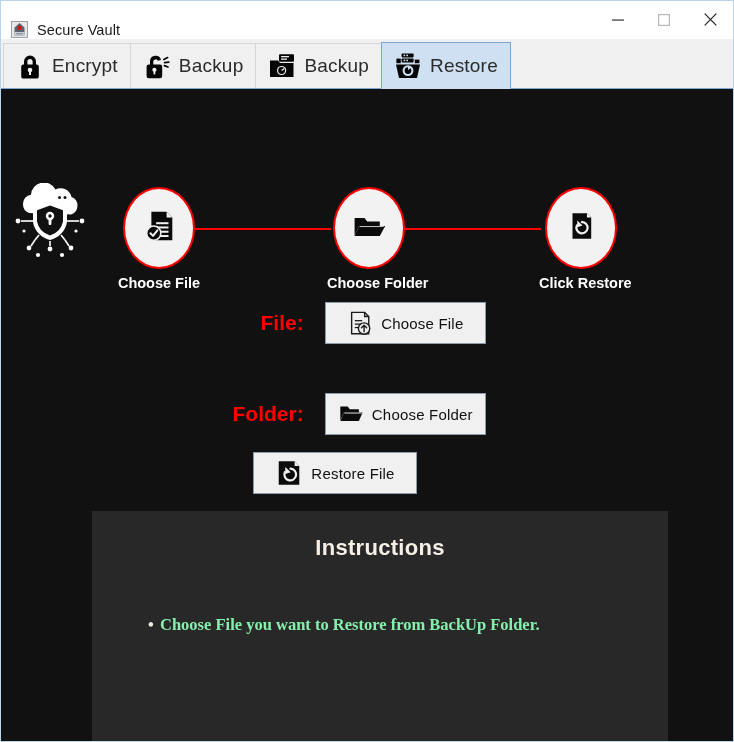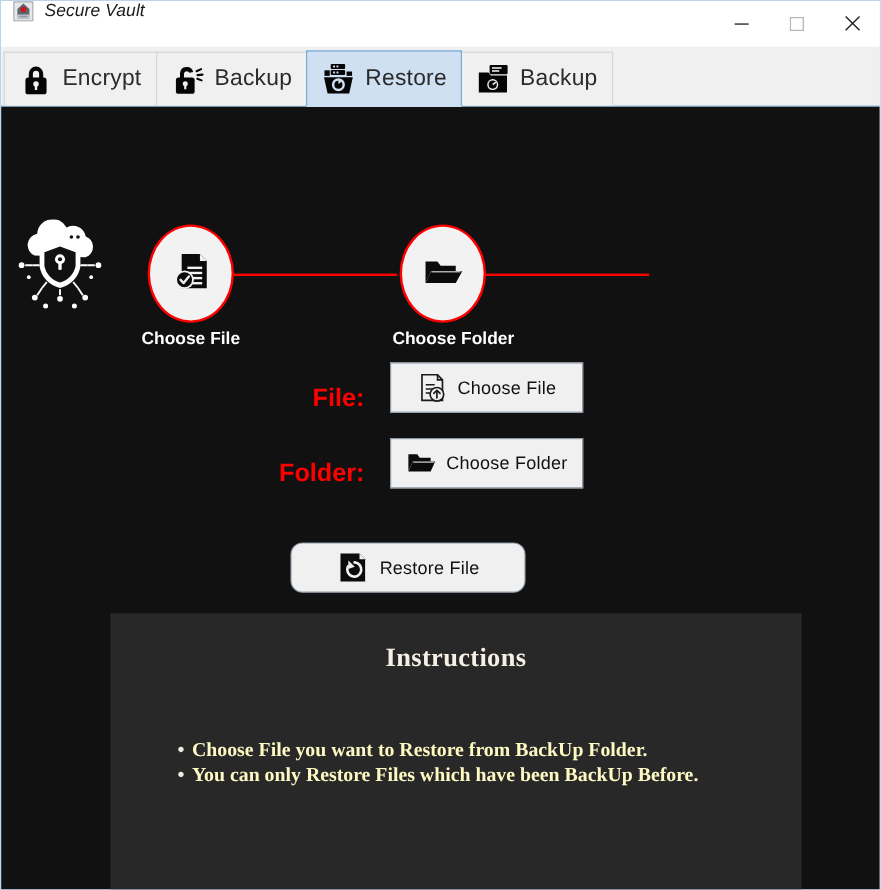--- a/index.html
+++ b/index.html
@@ -26,24 +26,23 @@
     display: flex;
     flex-direction: column;
   }
 
   
   .titlebar {
     height: 37px;
     min-height: 37px;
     background: #ffffff;
     display: flex;
-    align-items: flex-start;
+    align-items: flex-end;
     position: relative;
     border-bottom: 1px solid #ffffff;
-    font-style: italic;
   }
   .title-icon {
     width: 17px; height: 17px;
     margin-left: 10px;
     margin-right: 9px;
     position: relative;
     flex: none;
   }
   .title-text {
     font-family: "Liberation Sans", sans-serif;
@@ -161,21 +160,21 @@
     font-weight: bold;
     font-size: 14.5px;
     color: #ffffff;
     white-space: nowrap;
   }
 
   
   .form-row {
     position: absolute;
     display: flex;
-    align-items: flex-end;
+    align-items: center;
   }
   .field-label {
     font-family: "Liberation Sans", sans-serif;
     font-weight: bold;
     font-size: 21px;
     color: #ff0000;
     white-space: nowrap;
     text-align: right;
   }
   .btn {
@@ -202,36 +201,36 @@
   .instructions {
     position: absolute;
     left: 91px; top: 422px;
     width: 576px; height: 275px;
     background: #282828;
     box-sizing: border-box;
   }
   .instructions-title {
     text-align: center;
     margin-top: 24px;
-    font-family: Liberation Serif, serif;
+    font-family: Liberation Sans, sans-serif;
     font-weight: bold;
     font-size: 22px;
     color: #f5efe6;
     letter-spacing: 0.3px;
   }
   .instructions-list {
     margin: 53px 0 0 0;
     padding: 0 0 0 56px;
     list-style: none;
   }
   .instructions-list li {
     font-family: "Liberation Serif", serif;
     font-weight: bold;
     font-size: 16.5px;
-    color: #fef9c3;
+    color: #86efac;
     line-height: 21px;
     position: relative;
     padding-left: 12px;
     white-space: nowrap;
   }
   .instructions-list li::before {
     content: "\2022";
     position: absolute;
     left: 0; top: 0;
     color: #f2ece3;
@@ -288,20 +287,35 @@
     </div>
 
     <div class="tab">
       <span class="tab-icon">
         <svg viewBox="0 0 30 30" width="30" height="30">
           <path d="M8 14 L8 10 A5.6 5.6 0 0 1 19 9 L15.8 9.7 A2.4 2.4 0 0 0 11.3 10.3 L11.3 14 Z" fill="#050505"></path>
           <rect x="4.6" y="13.6" width="15.6" height="13.6" rx="2.2" fill="#050505"></rect>
           <circle cx="12.4" cy="18.8" r="2.1" fill="#f0f0f0"></circle>
           <rect x="11.5" y="18.8" width="1.8" height="4.6" fill="#f0f0f0"></rect>
           <path d="M21.8 8.4 L25.6 6.6 M22.6 11.6 L26.8 11.2 M22.4 14.6 L26 16" stroke="#050505" stroke-width="1.7" fill="none" stroke-linecap="round"></path>
+        </svg>
+      </span>
+      <span class="tab-label">Backup</span>
+    </div>
+
+    <div class="tab">
+      <span class="tab-icon">
+        <svg viewBox="0 0 30 30" width="30" height="30">
+          <rect x="12" y="3.2" width="15" height="7.6" rx="1" fill="#050505"></rect>
+          <rect x="14" y="5" width="8" height="1.3" fill="#f0f0f0"></rect>
+          <rect x="14" y="7.5" width="6" height="1.3" fill="#f0f0f0"></rect>
+          <path d="M3 9.5 L11 9.5 L13 12 L26.5 12 L26.5 26 L3 26 Z" fill="#050505"></path>
+          <circle cx="14.6" cy="19.5" r="4.6" fill="#f0f0f0"></circle>
+          <circle cx="14.6" cy="19.5" r="3.4" fill="#050505"></circle>
+          <path d="M14.6 19.5 L17.2 17.4" stroke="#f0f0f0" stroke-width="1.3"></path>
         </svg>
       </span>
       <span class="tab-label">Backup</span>
     </div>
 
     <div class="tab selected">
       <span class="tab-icon">
         <svg viewBox="0 0 30 30" width="30" height="30">
           <rect x="8.6" y="2.4" width="12" height="4" rx="0.8" fill="#050505"></rect>
           <rect x="8.6" y="7.4" width="12" height="4" rx="0.8" fill="#050505"></rect>
@@ -310,35 +324,20 @@
           <rect x="10.6" y="8.6" width="1.6" height="1.6" fill="#cfe0f3"></rect>
           <rect x="13.4" y="8.6" width="1.6" height="1.6" fill="#cfe0f3"></rect>
           <rect x="3.4" y="7.6" width="4.4" height="4.6" fill="#050505"></rect>
           <rect x="21.8" y="8.6" width="4.6" height="3.6" fill="#050505"></rect>
           <path d="M3 13.4 L27 13.4 L24 27 L6 27 Z" fill="#050505"></path>
           <circle cx="15" cy="19.6" r="4.4" fill="none" stroke="#cfe0f3" stroke-width="2.1"></circle>
           <path d="M15 14.4 L18 17 L15 19" fill="#cfe0f3"></path>
         </svg>
       </span>
       <span class="tab-label">Restore</span>
-    </div>
-
-    <div class="tab">
-      <span class="tab-icon">
-        <svg viewBox="0 0 30 30" width="30" height="30">
-          <rect x="12" y="3.2" width="15" height="7.6" rx="1" fill="#050505"></rect>
-          <rect x="14" y="5" width="8" height="1.3" fill="#f0f0f0"></rect>
-          <rect x="14" y="7.5" width="6" height="1.3" fill="#f0f0f0"></rect>
-          <path d="M3 9.5 L11 9.5 L13 12 L26.5 12 L26.5 26 L3 26 Z" fill="#050505"></path>
-          <circle cx="14.6" cy="19.5" r="4.6" fill="#f0f0f0"></circle>
-          <circle cx="14.6" cy="19.5" r="3.4" fill="#050505"></circle>
-          <path d="M14.6 19.5 L17.2 17.4" stroke="#f0f0f0" stroke-width="1.3"></path>
-        </svg>
-      </span>
-      <span class="tab-label">Backup</span>
     </div>
 
   </div>
 
   <div class="content">
 
     <div class="app-logo">
       <svg viewBox="0 0 82 82" width="82" height="82">
         <g fill="#ffffff">
           <path d="M20 30 A9.5 9.5 0 0 1 22 11.8 A13 13 0 0 1 46.5 6.5 A11 11 0 0 1 62.5 14 A9.2 9.2 0 0 1 62 31.4 Z"></path>
@@ -409,20 +408,33 @@
             <svg viewBox="0 0 40 40" width="36" height="36">
               <path d="M4 11 L15 11 L18 15 L32 15 L32 20 L9 20 L4 31 Z" fill="#0b0b0b"></path>
               <path d="M9 20 L38 20 L32 31 L4 31 Z" fill="#0b0b0b"></path>
               <path d="M9.6 20.6 L36.4 20.6" stroke="#f2f2f2" stroke-width="0.9"></path>
             </svg>
           </span>
         </div>
         <div class="step-label">Choose Folder</div>
       </div>
 
+      <div class="step" style="left:438px;">
+        <div class="step-circle">
+          <span>
+            <svg viewBox="0 0 40 40" width="34" height="34">
+              <path d="M10 5 L27 5 L32 10 L32 35 L10 35 Z" fill="#0b0b0b"></path>
+              <path d="M27 5 L32 10 L27 10 Z" fill="#f2f2f2"></path>
+              <path d="M21 15.4 A6.6 6.6 0 1 1 15.2 19.2" stroke="#f2f2f2" stroke-width="2.6" fill="none" stroke-linecap="round"></path>
+              <path d="M15.6 13.4 L15.6 21.4 L21.8 19.4 Z" fill="#f2f2f2"></path>
+            </svg>
+          </span>
+        </div>
+        <div class="step-label">Click Restore</div>
+      </div>
     </div>
 
     <div class="form-row" style="left:110px; top:213px; width:375px;">
       <div class="field-label" style="width:195px;">File:</div>
       <div class="btn" style="margin-left:21px; width:163px; height:42px;">
         <span class="btn-icon">
           <svg viewBox="0 0 28 28" width="26" height="26">
             <path d="M5 2.5 L19 2.5 L23.4 7 L23.4 25.5 L5 25.5 Z" fill="none" stroke="#1a1a1a" stroke-width="1.5"></path>
             <path d="M19 2.5 L19 7 L23.4 7" fill="none" stroke="#1a1a1a" stroke-width="1.5"></path>
             <g stroke="#1a1a1a" stroke-width="1.4">
@@ -431,48 +443,47 @@
               <path d="M8.4 18.9 L12.4 18.9"></path>
             </g>
             <circle cx="18.4" cy="20" r="6.1" fill="#f0f0f0" stroke="#1a1a1a" stroke-width="1.5"></circle>
             <path d="M18.4 23.4 L18.4 16.7 M15.6 19.2 L18.4 16.4 L21.2 19.2" stroke="#1a1a1a" stroke-width="1.5" fill="none" stroke-linecap="round" stroke-linejoin="round"></path>
           </svg>
         </span>
         <span class="btn-label">Choose File</span>
       </div>
     </div>
 
-    <div class="form-row" style="left:110px; top:276px; width:375px;">
+    <div class="form-row" style="left:110px; top:304px; width:375px;">
       <div class="field-label" style="width:195px;">Folder:</div>
       <div class="btn" style="margin-left:21px; width:163px; height:42px;">
         <span class="btn-icon">
           <svg viewBox="0 0 28 28" width="26" height="26">
             <path d="M2.5 6 L10.5 6 L12.6 9 L22.5 9 L22.5 12.5 L6.4 12.5 L2.5 21 Z" fill="#0b0b0b"></path>
             <path d="M6.4 12.5 L26.5 12.5 L22.5 21.5 L2.5 21.5 Z" fill="#0b0b0b"></path>
             <path d="M6.9 13.1 L25.5 13.1" stroke="#f0f0f0" stroke-width="0.8"></path>
           </svg>
         </span>
         <span class="btn-label">Choose Folder</span>
       </div>
     </div>
 
-    <div class="btn" style="position:absolute; left:241px; top:363px; width:196px; height:42px;border-radius:10px;">
+    <div class="btn" style="position:absolute; left:252px; top:363px; width:164px; height:42px;">
       <span class="btn-icon" style="width:28px;height:28px;">
         <svg viewBox="0 0 30 30" width="28" height="28">
           <path d="M4 2.5 L21 2.5 L26 7.5 L26 27.5 L4 27.5 Z" fill="#0b0b0b"></path>
           <path d="M21 2.5 L26 7.5 L21 7.5 Z" fill="#f0f0f0"></path>
           <path d="M16.6 10.4 A6.3 6.3 0 1 1 10.6 14" stroke="#f0f0f0" stroke-width="2.4" fill="none" stroke-linecap="round"></path>
           <path d="M11 8.6 L11 16.2 L16.8 14.2 Z" fill="#f0f0f0"></path>
         </svg>
       </span>
       <span class="btn-label">Restore File</span>
     </div>
 
     <div class="instructions">
       <div class="instructions-title">Instructions</div>
       <ul class="instructions-list">
         <li>Choose File you want to Restore from BackUp Folder.</li>
-        <li>You can only Restore Files which have been BackUp Before.</li>
       </ul>
     </div>
 
   </div>
 </div>
 
 </body></html>

